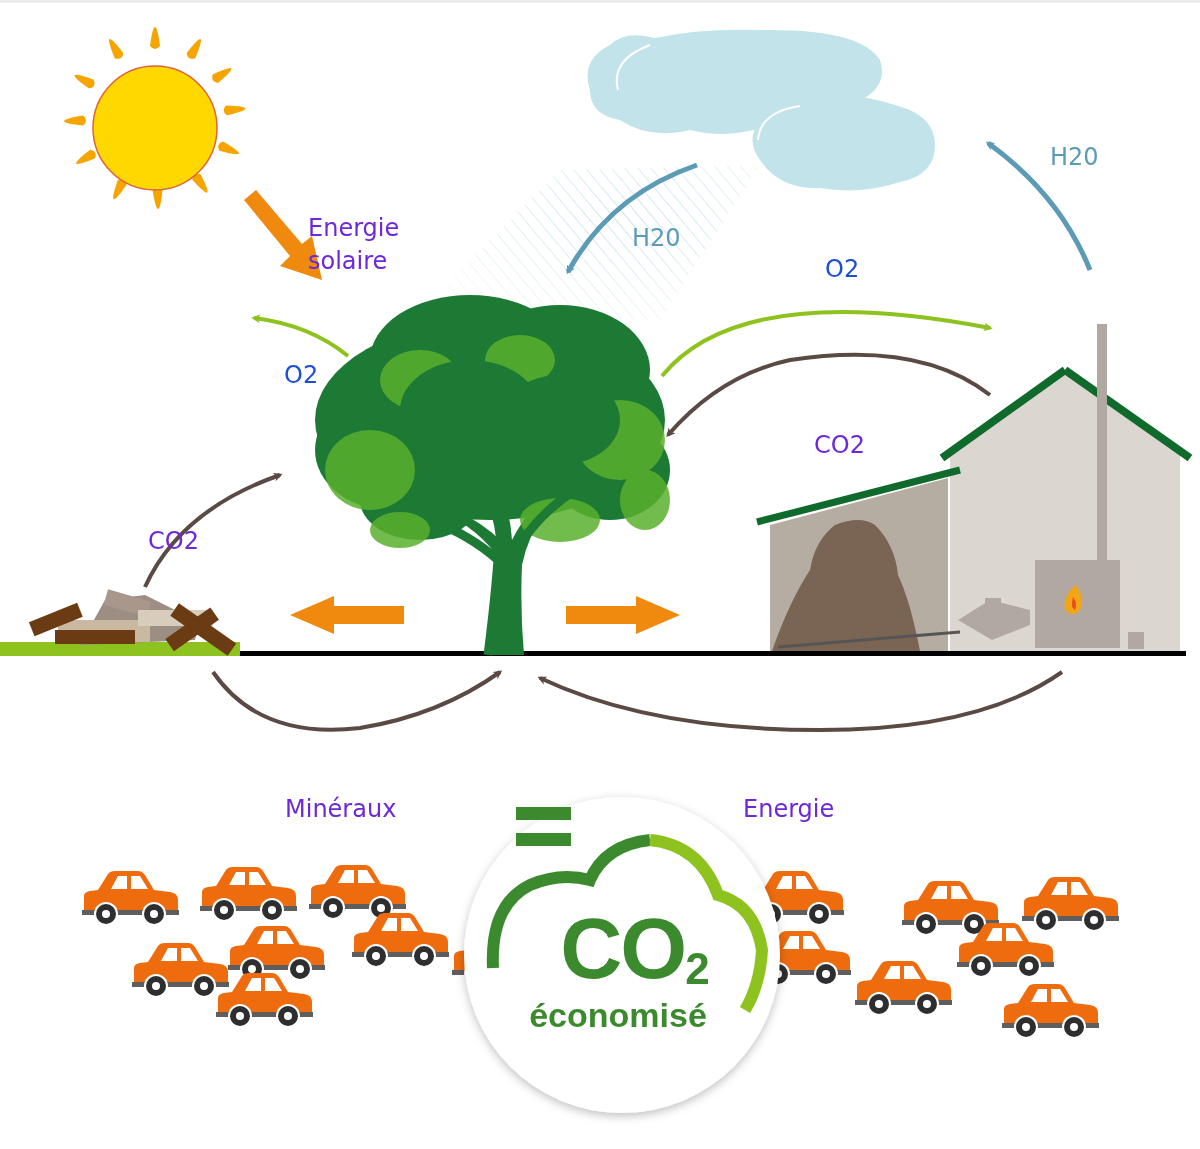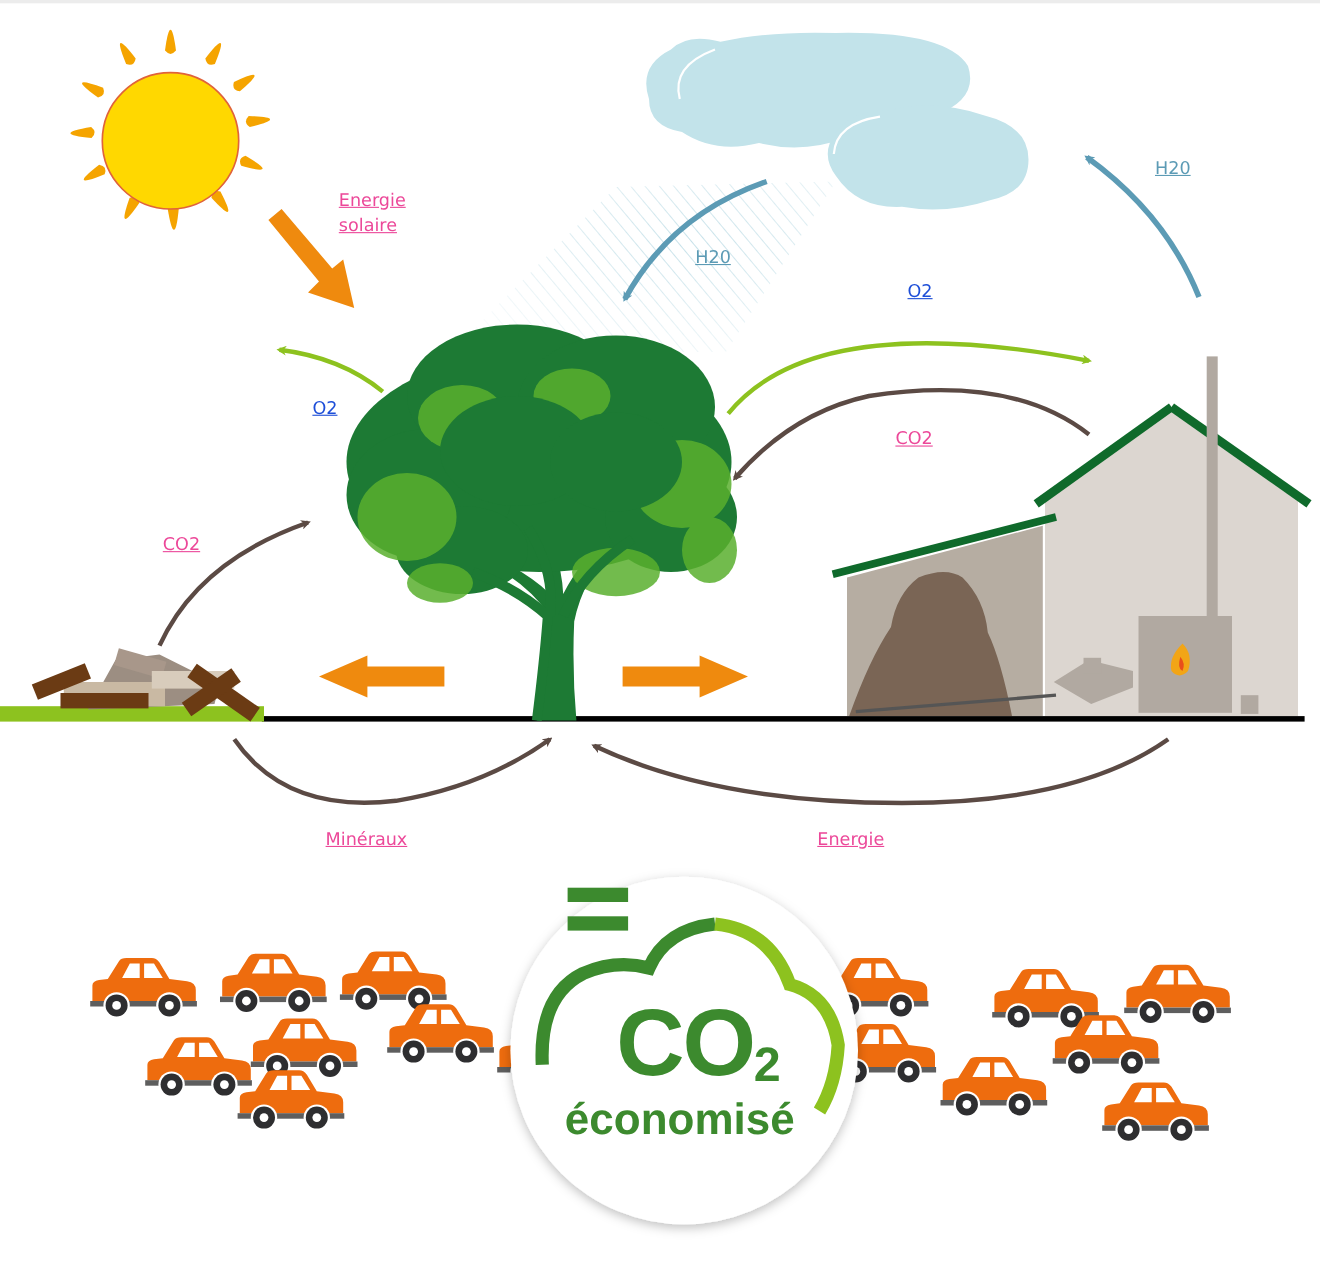--- a/index.html
+++ b/index.html
@@ -1,25 +1,25 @@
 <!DOCTYPE html>
 <html><head>
 <meta charset="utf-8">
 <style>
   html, body { margin: 0; padding: 0; background: #ffffff; }
   body { width: 1200px; height: 1149px; overflow: hidden; position: relative; font-family: "DejaVu Sans", sans-serif; }
   .topline { position: absolute; left: 0; top: 0; width: 1200px; height: 3px; background: #ececec; }
   svg.scene { position: absolute; left: 0; top: 0; }
-  .lbl { position: absolute; font-family: "DejaVu Sans", sans-serif; font-size: 16px; line-height: 1.2; white-space: nowrap; text-decoration: underline; }
-  .brown { color: #ec4899; }
+  .lbl { position: absolute; font-family: "DejaVu Sans", sans-serif; font-size: 24px; line-height: 1.2; white-space: nowrap; }
+  .brown { color: #6d28d9; margin-top: 42px; }
   .green { color: #1d4ed8; }
   .blue { color: #5c9bb5; }
   .badge-title { position: absolute; left: 490px; top: 905px; width: 290px; text-align: center; font-family: "Liberation Sans", sans-serif; font-weight: bold; color: #3c8a2e; font-size: 86px; line-height: 1; letter-spacing: -2px; }
   .badge-title sub { font-size: 44px; vertical-align: -6px; letter-spacing: 0; }
-  .badge-sub { position: absolute; left: 488px; top: 998px; width: 260px; text-align: center; font-family: "Liberation Sans", sans-serif; font-weight: bold; color: #3c8a2e; font-size: 40px; line-height: 1; }
+  .badge-sub { position: absolute; left: 488px; top: 998px; width: 260px; text-align: center; font-family: "Liberation Sans", sans-serif; font-weight: bold; color: #3c8a2e; font-size: 34px; line-height: 1; }
 </style>
 </head>
 <body>
 
 <div class="topline"></div>
 
 <svg class="scene" width="1200" height="1149" viewBox="0 0 1200 1149">
   <defs>
     <marker id="mBrown" viewBox="0 0 20 20" refX="14" refY="10" markerWidth="9" markerHeight="9" orient="auto-start-reverse" markerUnits="userSpaceOnUse">
       <path d="M0,0 L20,10 L0,20 L6,10 Z" fill="#5b4a44"></path>
@@ -204,17 +204,17 @@
 <div class="lbl brown" style="left:308px; top:172px;">
   <div>Energie</div>
   <div style="margin-top:4px;">solaire</div>
 </div>
 <div class="lbl blue" style="left:632px; top:224px;">H20</div>
 <div class="lbl blue" style="left:1050px; top:143px;">H20</div>
 <div class="lbl green" style="left:284px; top:361px;">O2</div>
 <div class="lbl green" style="left:825px; top:255px;">O2</div>
 <div class="lbl brown" style="left:814px; top:389px;">CO2</div>
 <div class="lbl brown" style="left:148px; top:485px;">CO2</div>
-<div class="lbl brown" style="left:296px; top:753px;">Minéraux</div>
+<div class="lbl brown" style="left:285px; top:753px;">Minéraux</div>
 <div class="lbl brown" style="left:743px; top:753px;">Energie</div>
 
 <div class="badge-title"><span>CO</span><sub>2</sub></div>
 <div class="badge-sub">économisé</div>
 
 </body></html>

